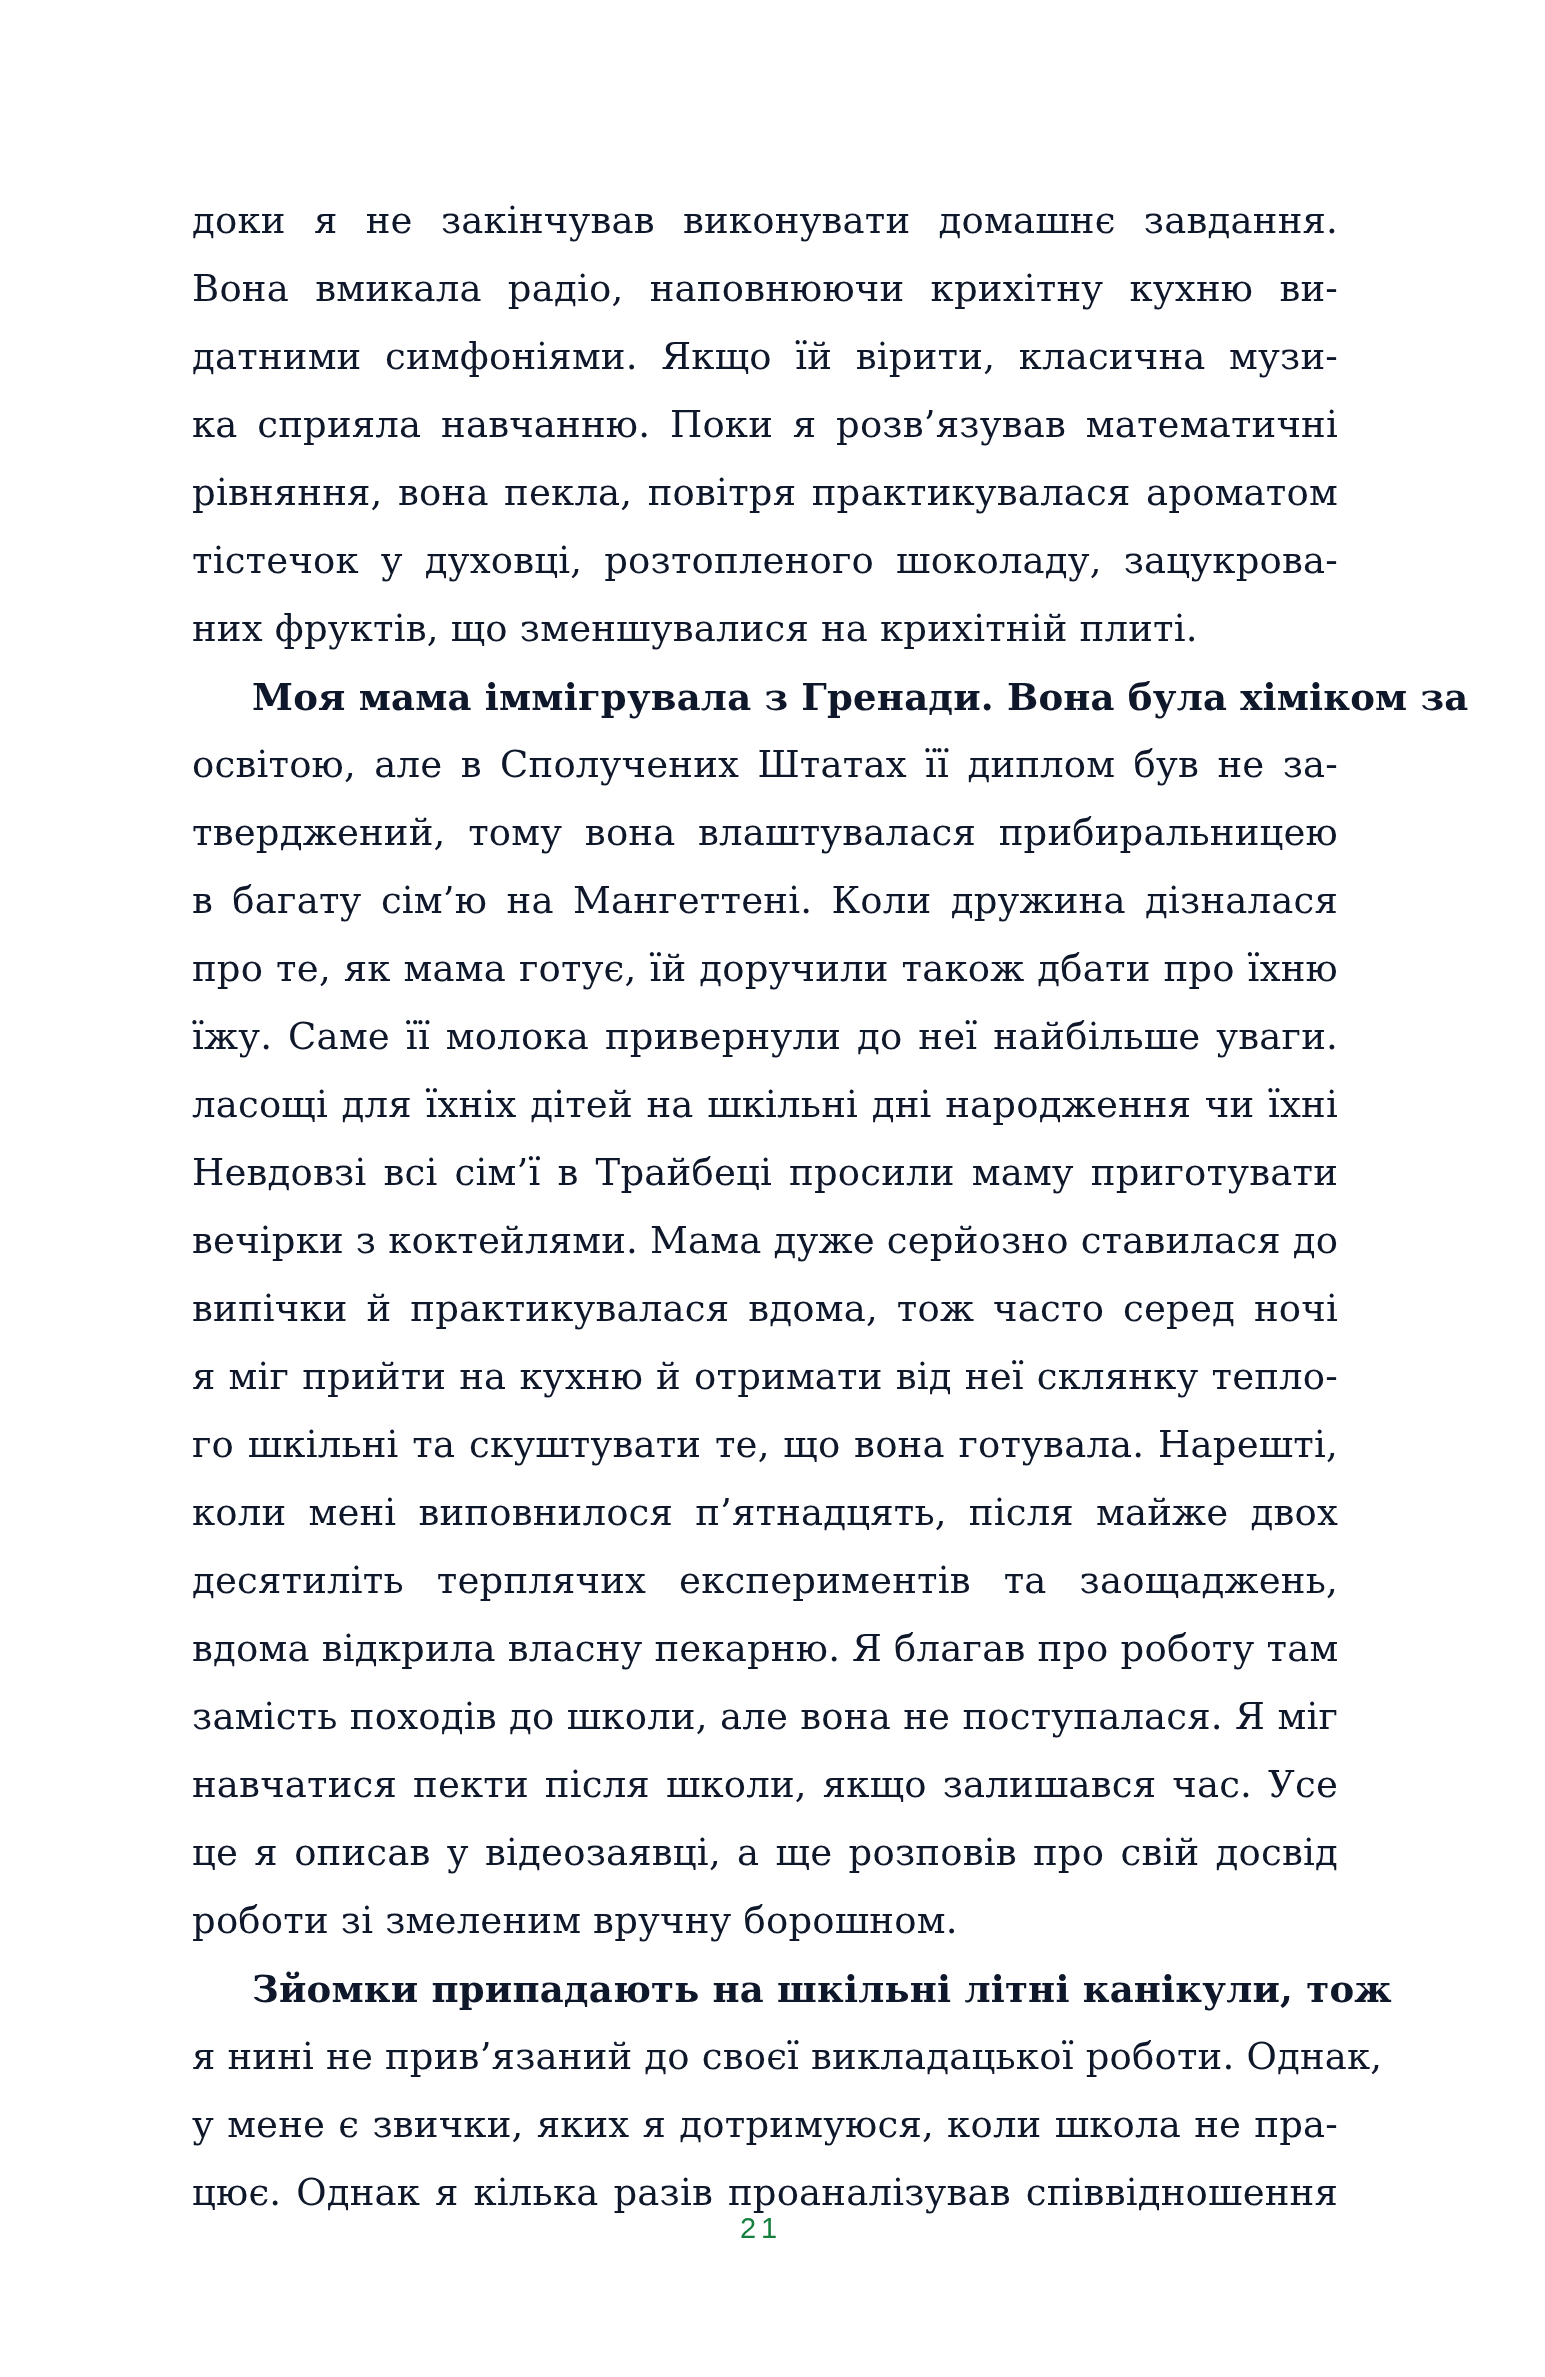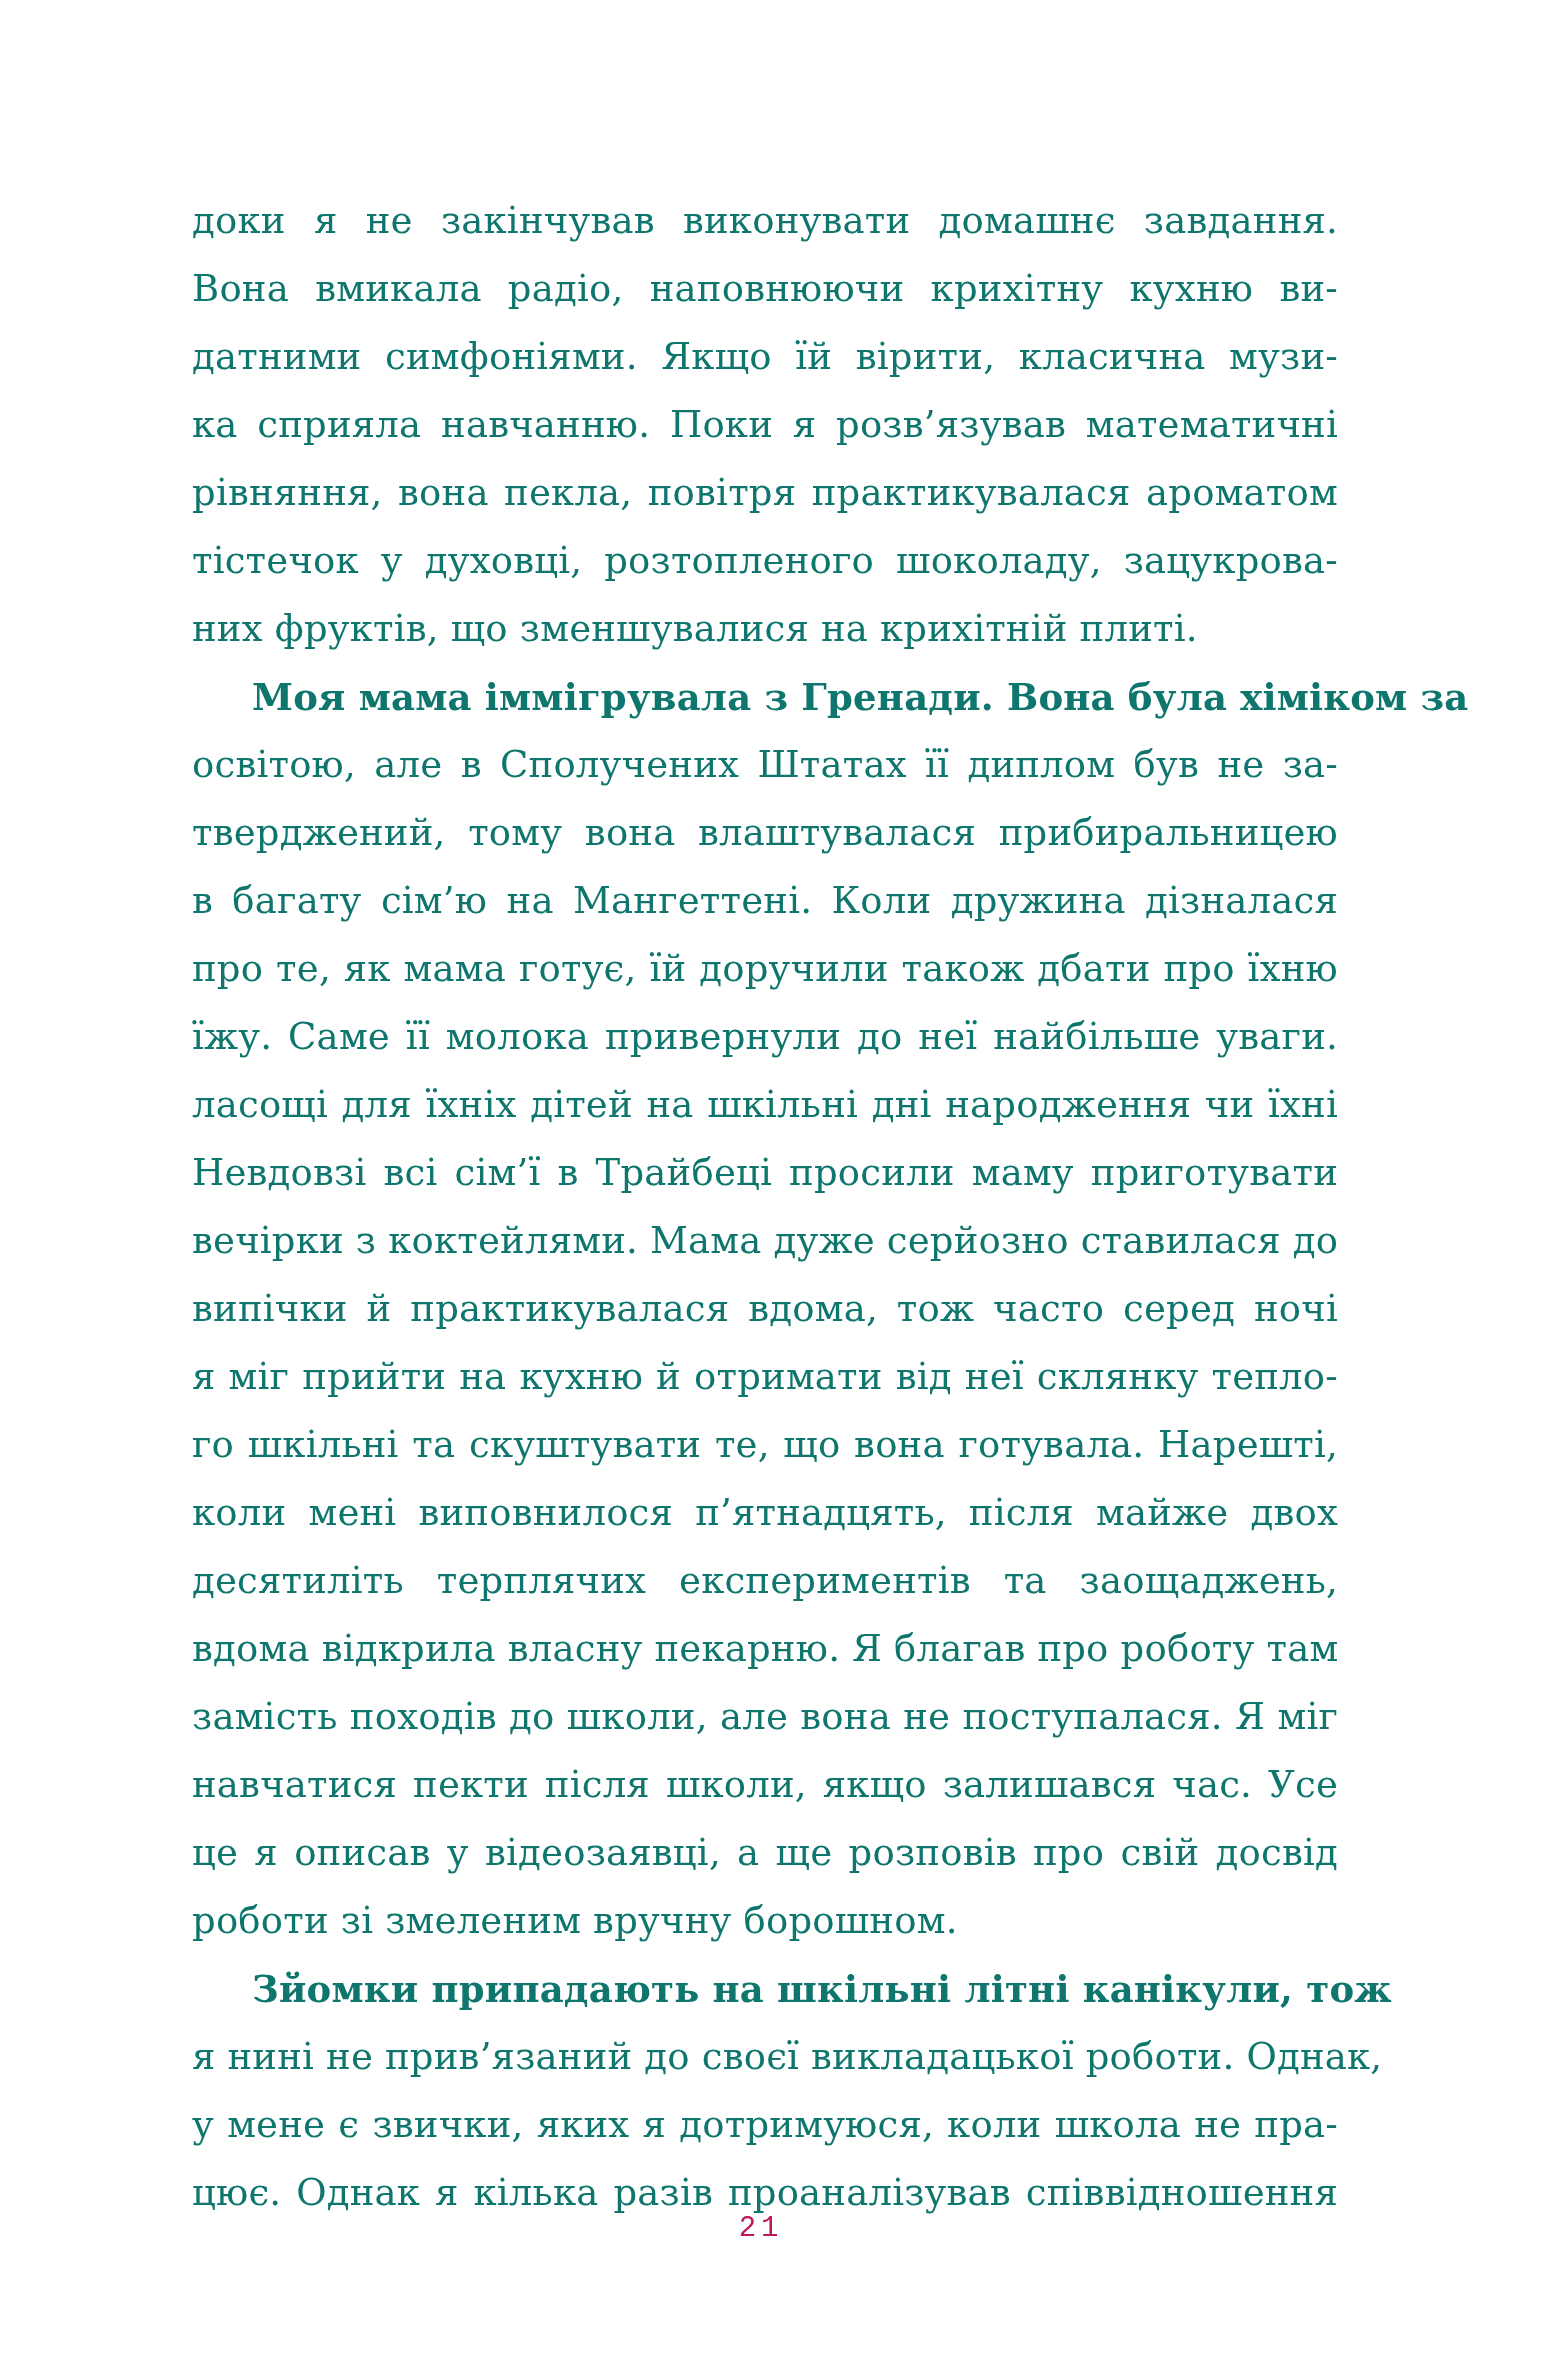--- a/index.html
+++ b/index.html
@@ -5,43 +5,43 @@
   html, body { margin: 0; padding: 0; background: #ffffff; }
   body { width: 1546px; height: 2377px; position: relative; overflow: hidden; }
   .page { position: absolute; left: 0; top: 0; width: 1546px; height: 2377px; background: #ffffff; }
   .text-block {
     position: absolute;
     left: 192px;
     top: 187px;
     width: 1146px;
     font-family: "DejaVu Serif", "Liberation Serif", serif;
     font-size: 37px;
-    color: #0f766e;
+    color: #0f172a;
   }
   .line {
     display: block;
     height: 68px;
     line-height: 68px;
     white-space: nowrap;
     text-align: justify;
     text-align-last: justify;
     letter-spacing: 0.2px;
   }
   .line.indent { padding-left: 60px; font-weight: bold; }
   .line.last { text-align-last: left; }
   .page-number {
     position: absolute;
     left: 0;
     width: 1522px;
     top: 2212px;
     text-align: center;
-    font-family: Liberation Mono, monospace;
+    font-family: Liberation Sans, sans-serif;
     font-size: 29px;
     letter-spacing: 4.8px;
-    color: #be185d;
+    color: #15803d;
   }
 </style>
 </head>
 <body>
 
 <div class="page">
   <div class="text-block">
 
     <div>
       <span class="line">доки я не закінчував виконувати домашнє завдання.</span>

